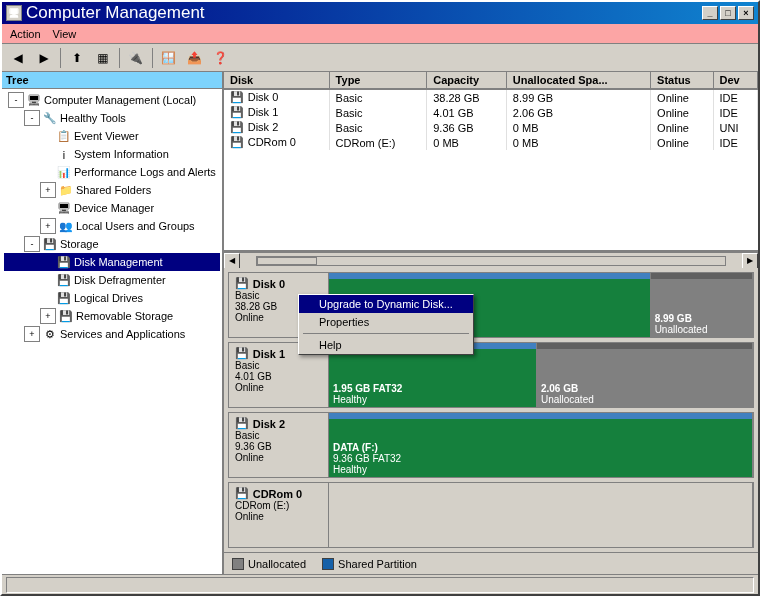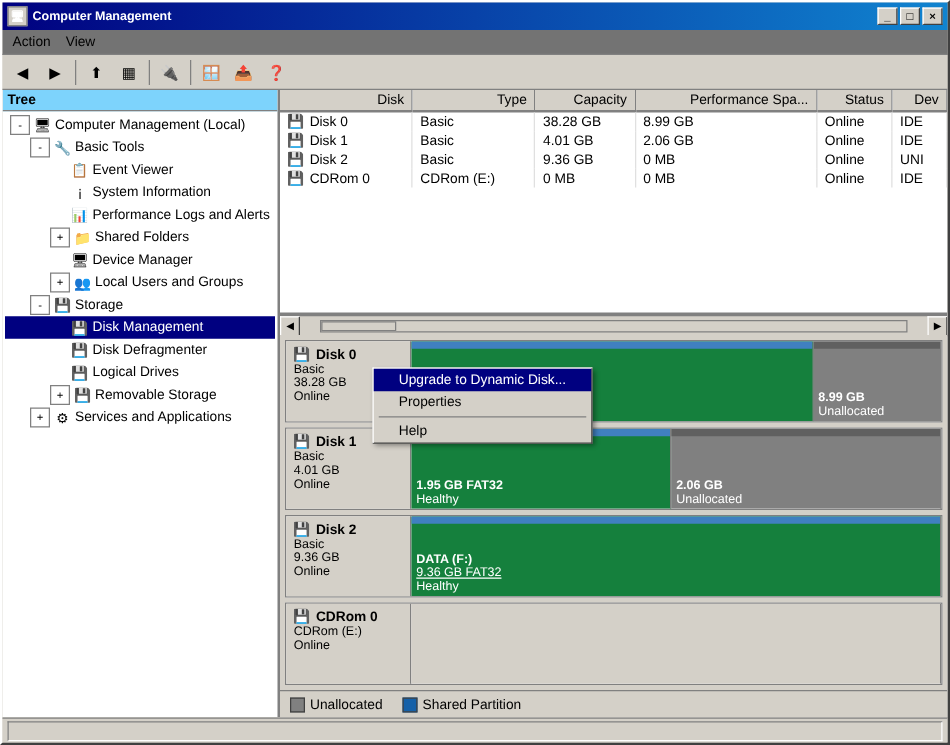--- a/index.html
+++ b/index.html
@@ -43,22 +43,22 @@
       background: #d4d0c8;
       border: 1px solid #808080;
       display: flex;
       align-items: center;
       justify-content: center;
       font-size: 9px;
     }
     .title-bar-text {
       flex: 1;
       color: white;
-      font-size: 10px;
-      font-weight: bold;
+      font-size: 17px;
+      font-weight: normal;
     }
     .title-bar-buttons {
       display: flex;
       gap: 2px;
     }
     .title-btn {
       width: 16px;
       height: 14px;
       background: #d4d0c8;
       border: 1px solid #fff;
@@ -67,21 +67,21 @@
       display: flex;
       align-items: center;
       justify-content: center;
       font-size: 9px;
       cursor: pointer;
       color: #000;
     }
 
     
     .menu-bar {
-      background: #737373;
+      background: #fca5a5;
       height: 20px;
       display: flex;
       align-items: center;
       padding: 0 2px;
       border-bottom: 1px solid #808080;
     }
     .menu-item {
       padding: 2px 6px;
       cursor: pointer;
       font-size: 11px;
@@ -207,22 +207,22 @@
     .list-table {
       width: 100%;
       border-collapse: collapse;
       font-size: 11px;
     }
     .list-table th {
       background: #d4d0c8;
       border-right: 1px solid #808080;
       border-bottom: 2px solid #808080;
       padding: 2px 6px;
-      text-align: right;
-      font-weight: normal;
+      text-align: left;
+      font-weight: bold;
       position: sticky;
       top: 0;
       cursor: pointer;
       white-space: nowrap;
     }
     .list-table th:after {
       content: '';
     }
     .list-table td {
       padding: 1px 6px;
@@ -462,21 +462,21 @@
 
         <div class="tree-item indent1">
           <div class="tree-expander">-</div>
           <div class="tree-icon">🖥</div>
           <span class="tree-label">Computer Management (Local)</span>
         </div>
 
         <div class="tree-item indent2">
           <div class="tree-expander">-</div>
           <div class="tree-icon">🔧</div>
-          <span class="tree-label">Basic Tools</span>
+          <span class="tree-label">Healthy Tools</span>
         </div>
 
         <div class="tree-item indent3">
           <div class="tree-spacer"></div>
           <div class="tree-icon">📋</div>
           <span class="tree-label">Event Viewer</span>
         </div>
 
         <div class="tree-item indent3">
           <div class="tree-spacer"></div>
@@ -549,21 +549,21 @@
 
     <div class="right-panel">
 
       <div class="list-view">
         <table class="list-table">
           <thead>
             <tr>
               <th>Disk</th>
               <th>Type</th>
               <th>Capacity</th>
-              <th>Performance Spa...</th>
+              <th>Unallocated Spa...</th>
               <th>Status</th>
               <th>Dev</th>
             </tr>
           </thead>
           <tbody id="list-tbody">
           <tr>
                 <td><span style="margin-right:4px;">💾</span>Disk 0</td>
                 <td>Basic</td>
                 <td>38.28 GB</td>
                 <td>8.99 GB</td>
@@ -656,21 +656,21 @@
       <span>💾</span> Disk 2
     </div>
     <div class="disk-type">Basic</div>
     <div class="disk-size">9.36 GB</div>
     <div class="disk-status">Online</div>
   </div>
             <div class="disk-partitions">
               <div class="partition primary" style="flex: 100 1 0%;">
                 <div class="partition-top-bar"></div>
                 <div style="margin-top: 6px; font-weight: bold; font-size: 10px;">DATA (F:)</div>
-                <div style="font-size: 10px; text-decoration: underline;">9.36 GB FAT32</div>
+                <div style="font-size: 10px;">9.36 GB FAT32</div>
                 <div style="font-size: 10px;">Healthy</div>
               </div>
             </div>
           </div>
           <div class="disk-row">
             <div class="disk-label">
     <div class="disk-name">
       <span>💾</span> CDRom 0
     </div>
     <div class="disk-type">CDRom (E:)</div>

